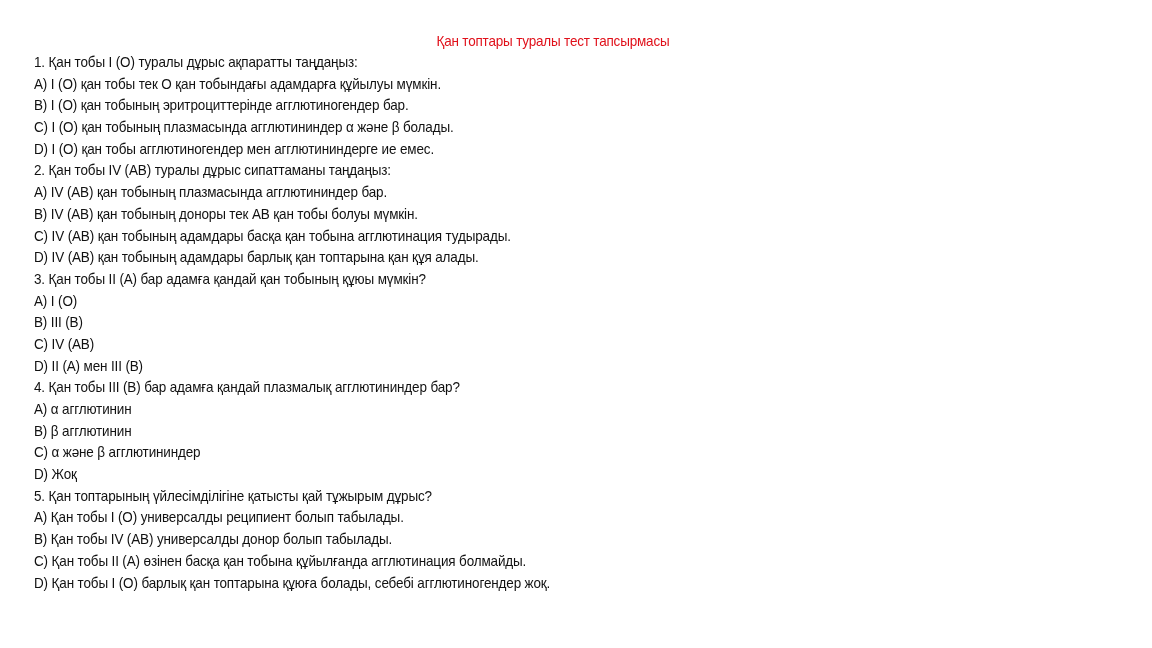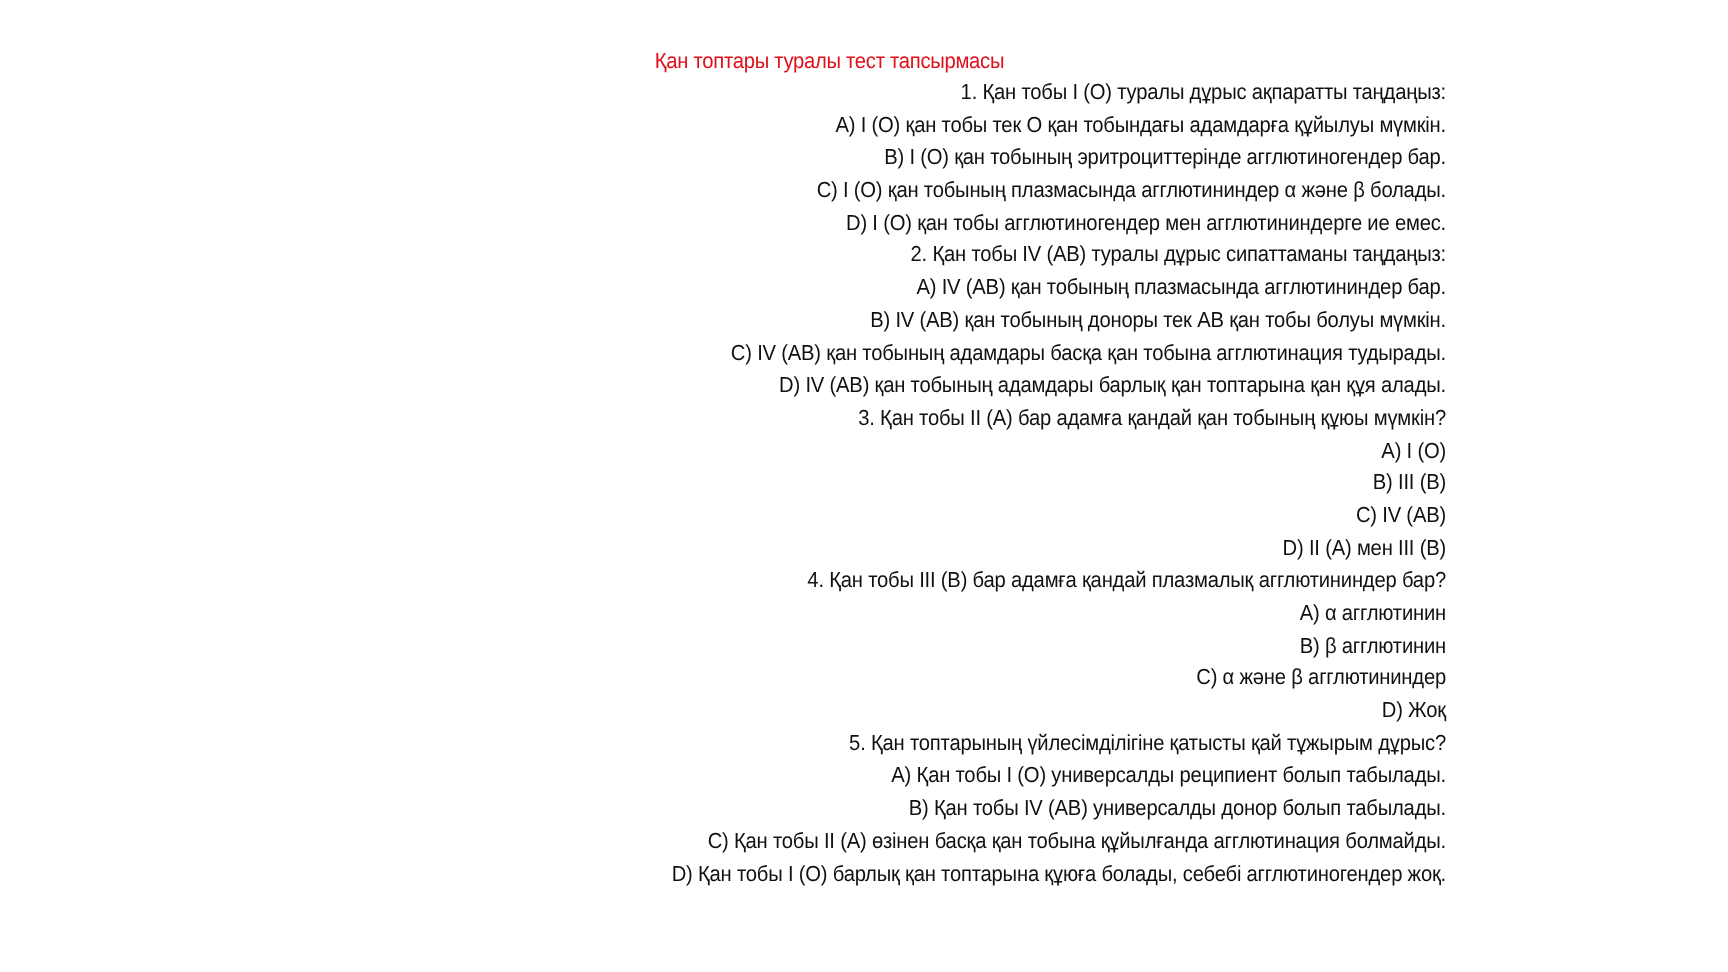--- a/index.html
+++ b/index.html
@@ -33,21 +33,20 @@
       line-height: 18px;
       letter-spacing: -0.2px;
       transform: scaleX(0.93);
       transform-origin: 553px 0;
     }
     .body {
       position: absolute;
       left: 34px;
       top: 52px;
       width: 1000px;
-      text-align: right;
     }
     .line {
       height: 21.7px;
       line-height: 21.7px;
       font-size: 14.5px;
       white-space: nowrap;
       letter-spacing: -0.15px;
       transform: scaleX(0.93);
       transform-origin: 0 50%;
     }

